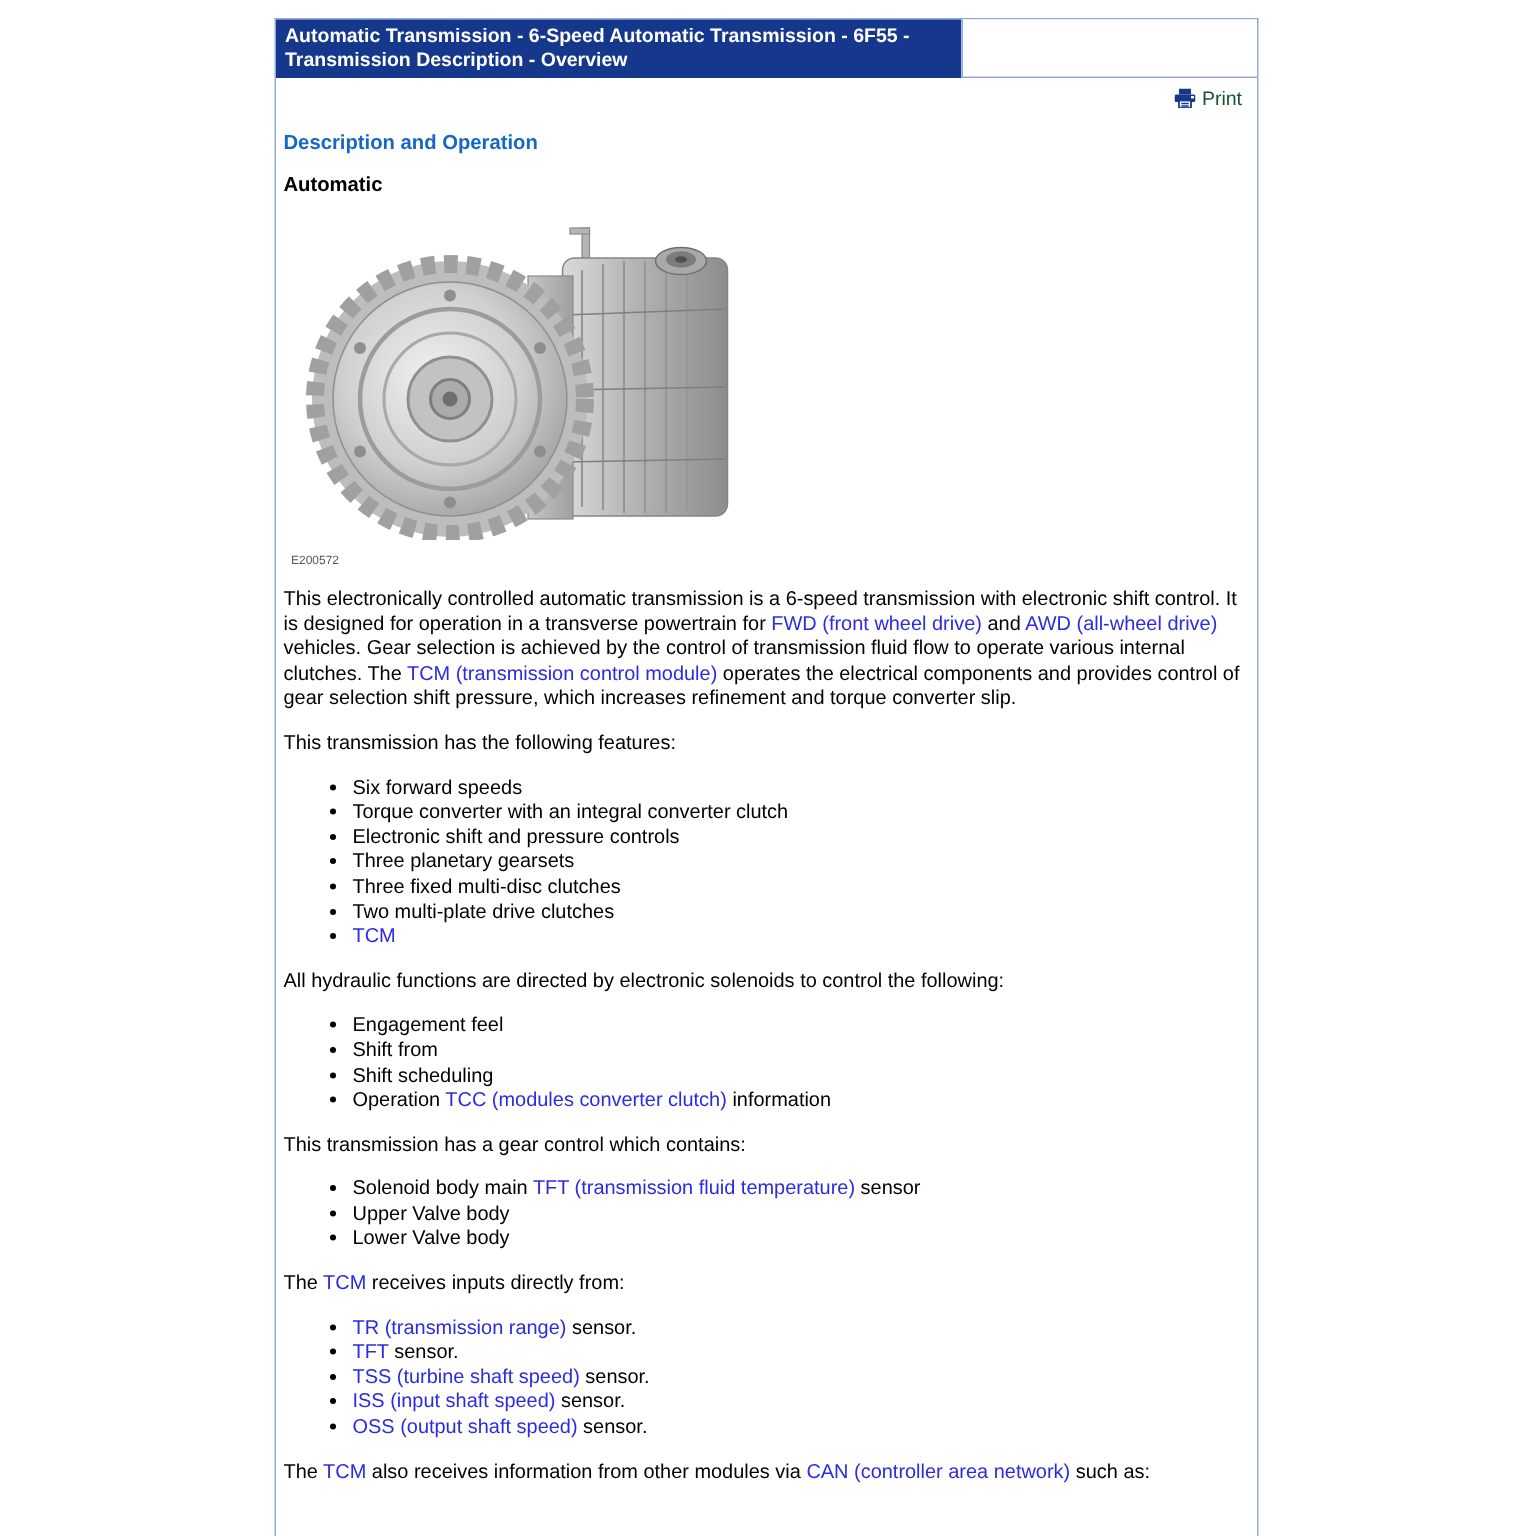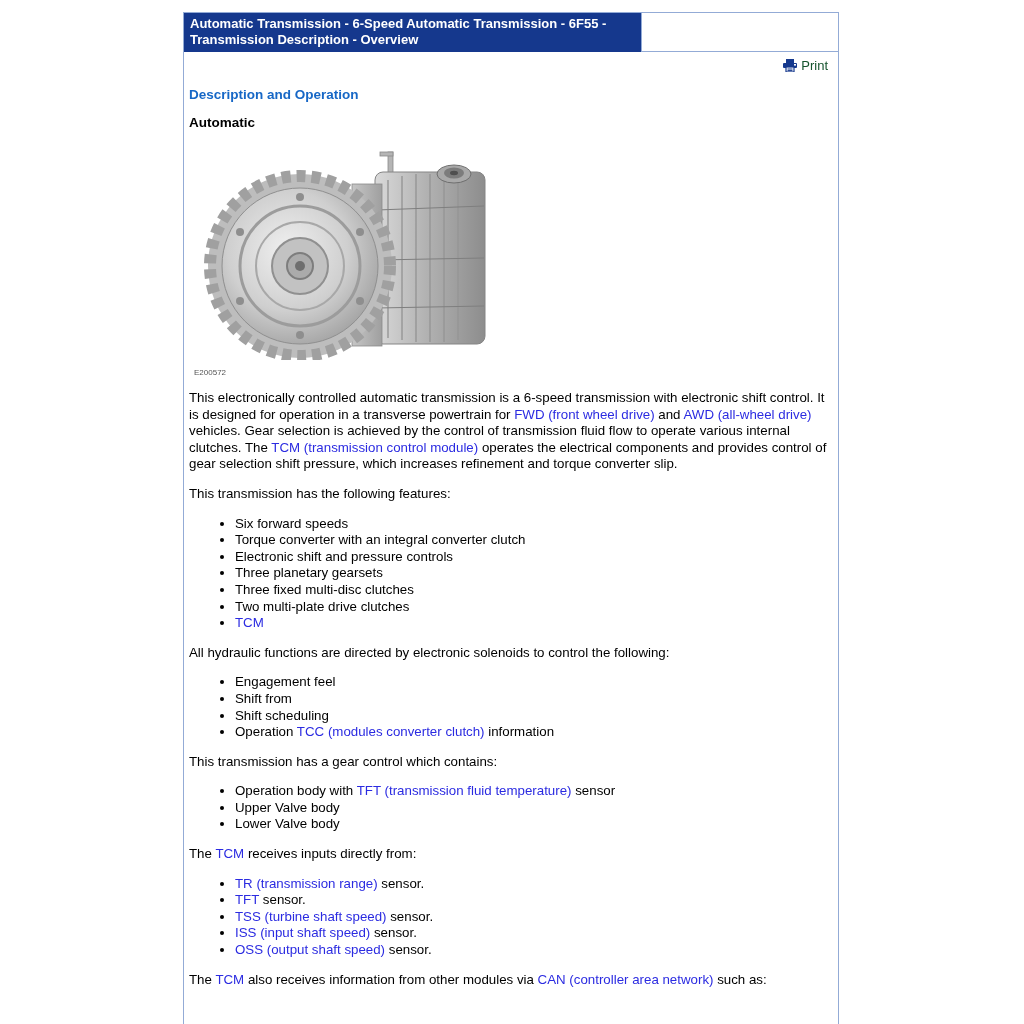--- a/index.html
+++ b/index.html
@@ -132,21 +132,21 @@
       </ul>
       <p><span>All hydraulic functions are directed by electronic solenoids to control the following:</span></p>
       <ul>
         <li><span>Engagement feel</span></li>
         <li><span>Shift from</span></li>
         <li><span>Shift scheduling</span></li>
         <li><span>Operation </span><a href="#" class="lnk">TCC (modules converter clutch)</a><span> information</span></li>
       </ul>
       <p><span>This transmission has a gear control which contains:</span></p>
       <ul>
-        <li><span>Operation body with </span><a href="#" class="lnk">TFT (transmission fluid temperature)</a><span> sensor</span></li>
+        <li><span>Solenoid body main </span><a href="#" class="lnk">TFT (transmission fluid temperature)</a><span> sensor</span></li>
         <li><span>Upper Valve body</span></li>
         <li><span>Lower Valve body</span></li>
       </ul>
       <p><span>The </span><a href="#" class="lnk">TCM</a><span> receives inputs directly from:</span></p>
       <ul>
         <li><a href="#" class="lnk">TR (transmission range)</a><span> sensor.</span></li>
         <li><a href="#" class="lnk">TFT</a><span> sensor.</span></li>
         <li><a href="#" class="lnk">TSS (turbine shaft speed)</a><span> sensor.</span></li>
         <li><a href="#" class="lnk">ISS (input shaft speed)</a><span> sensor.</span></li>
         <li><a href="#" class="lnk">OSS (output shaft speed)</a><span> sensor.</span></li>

